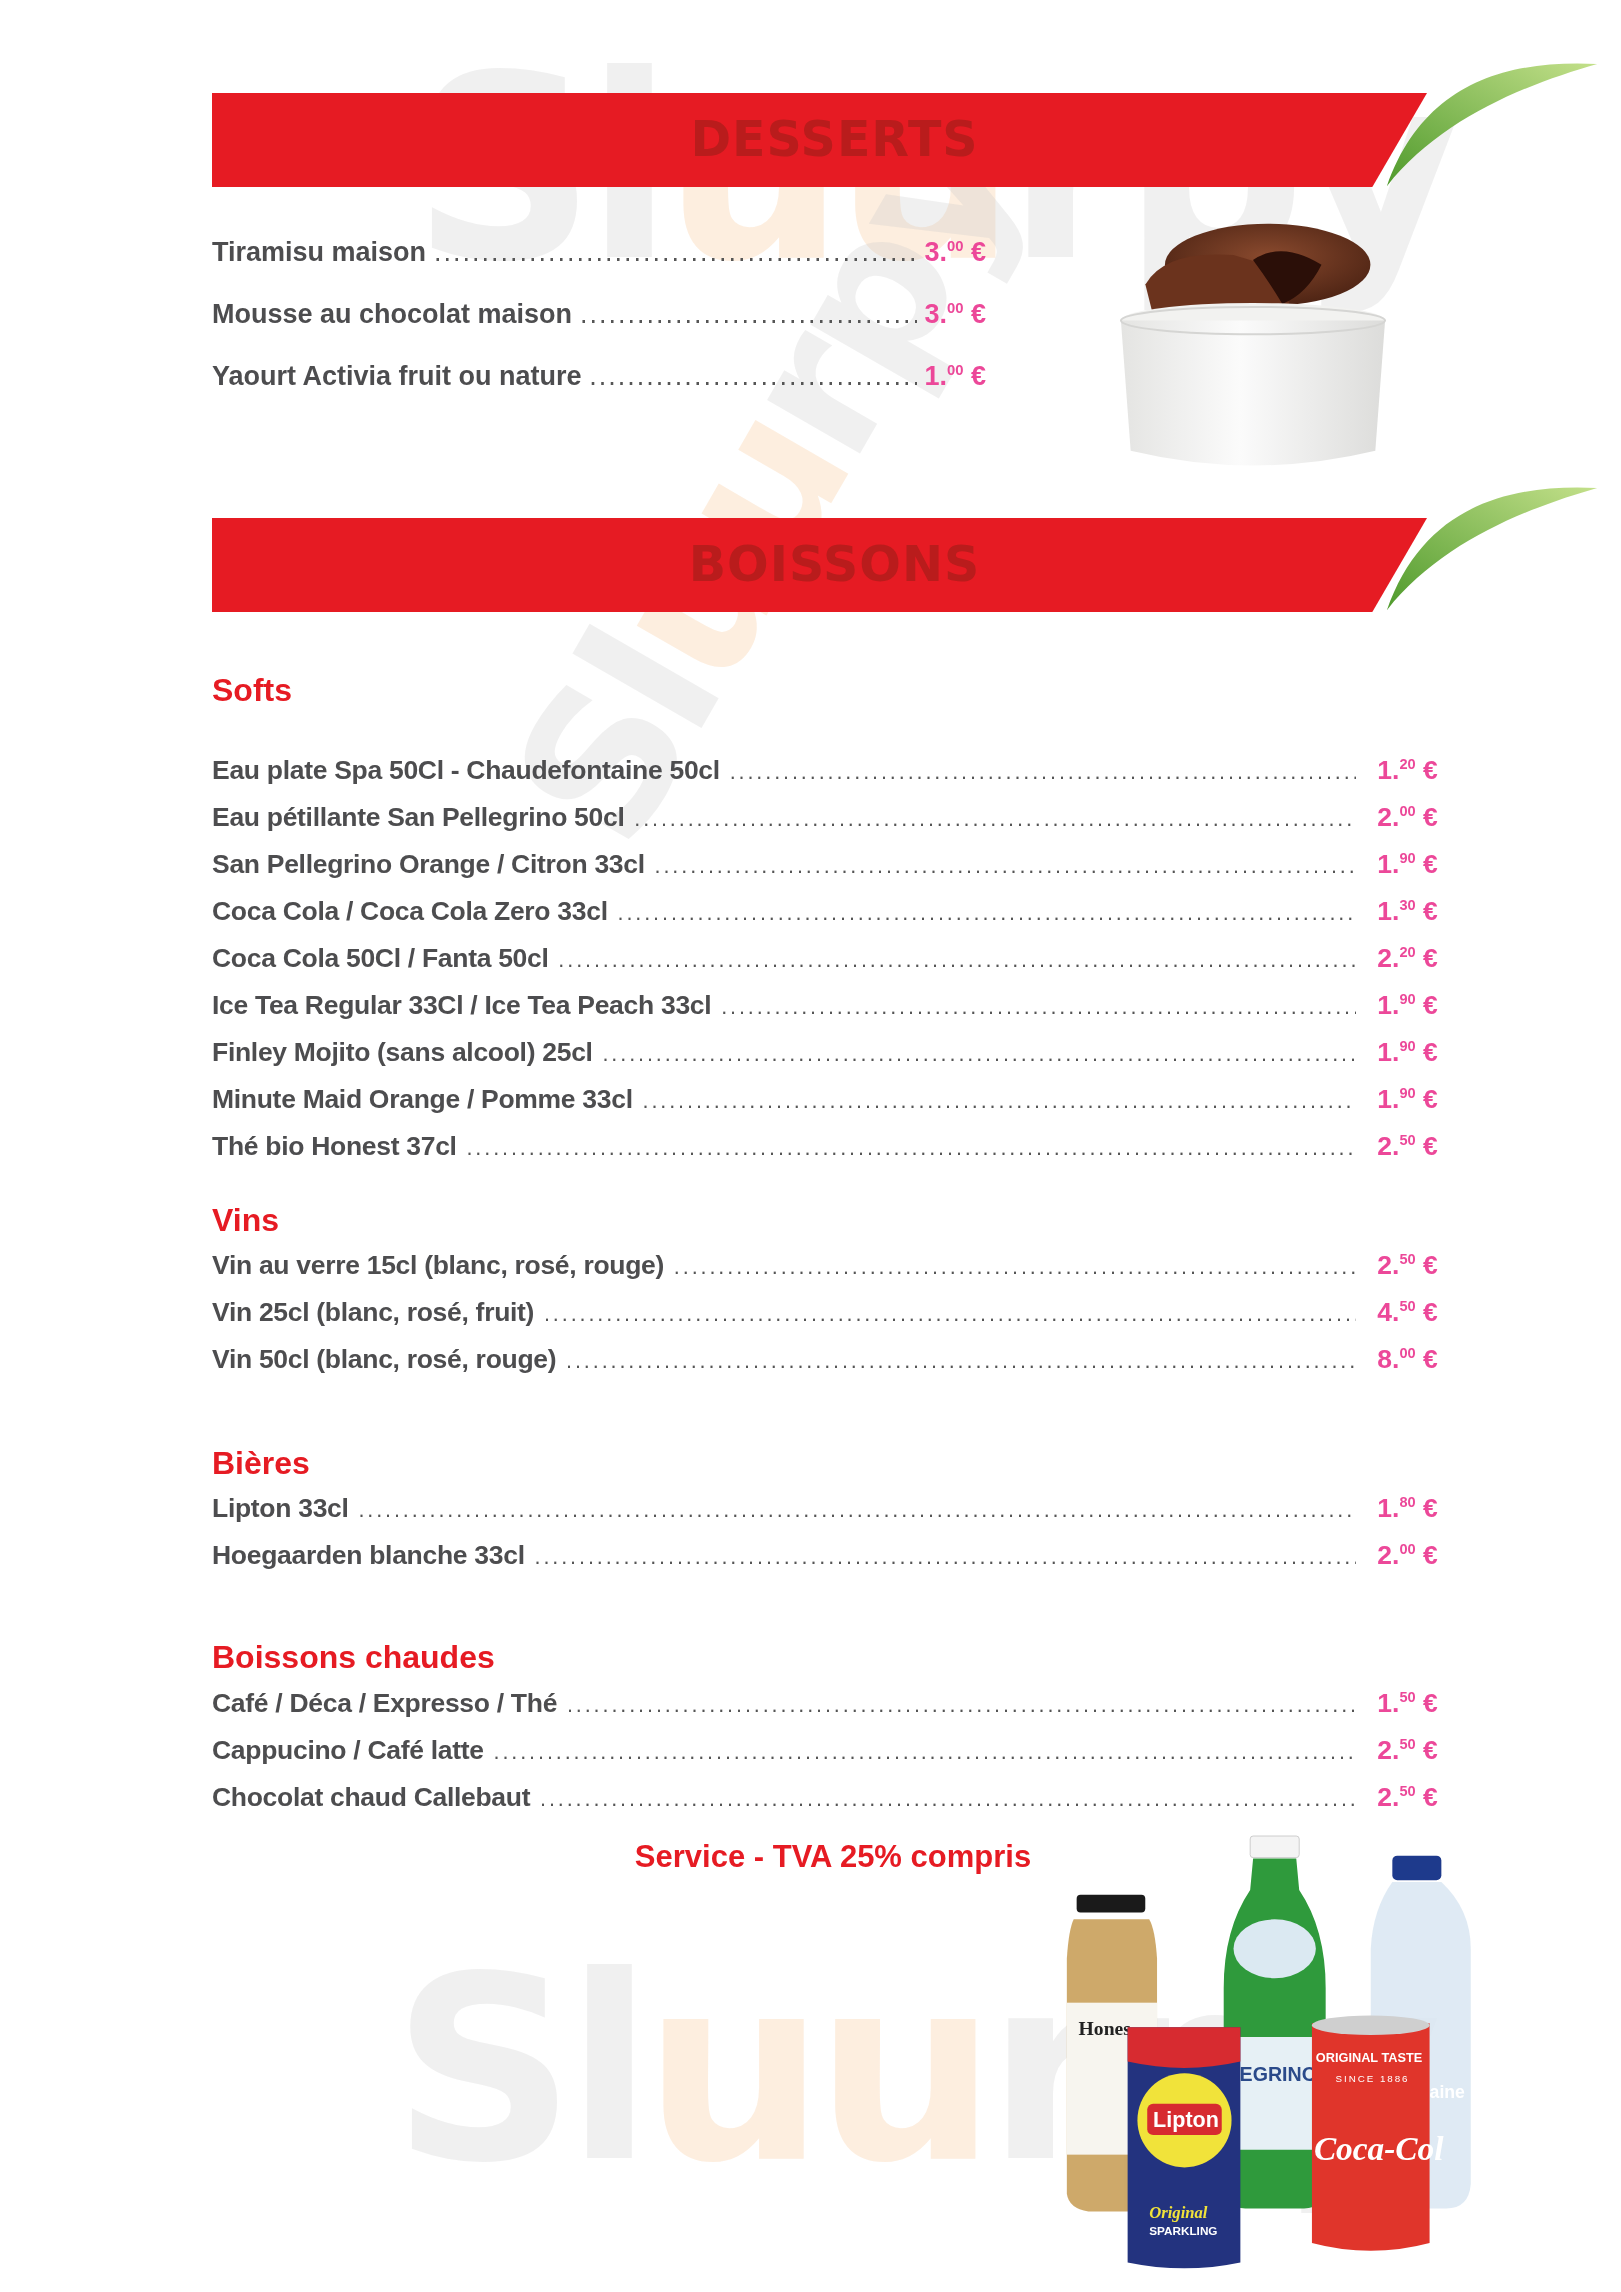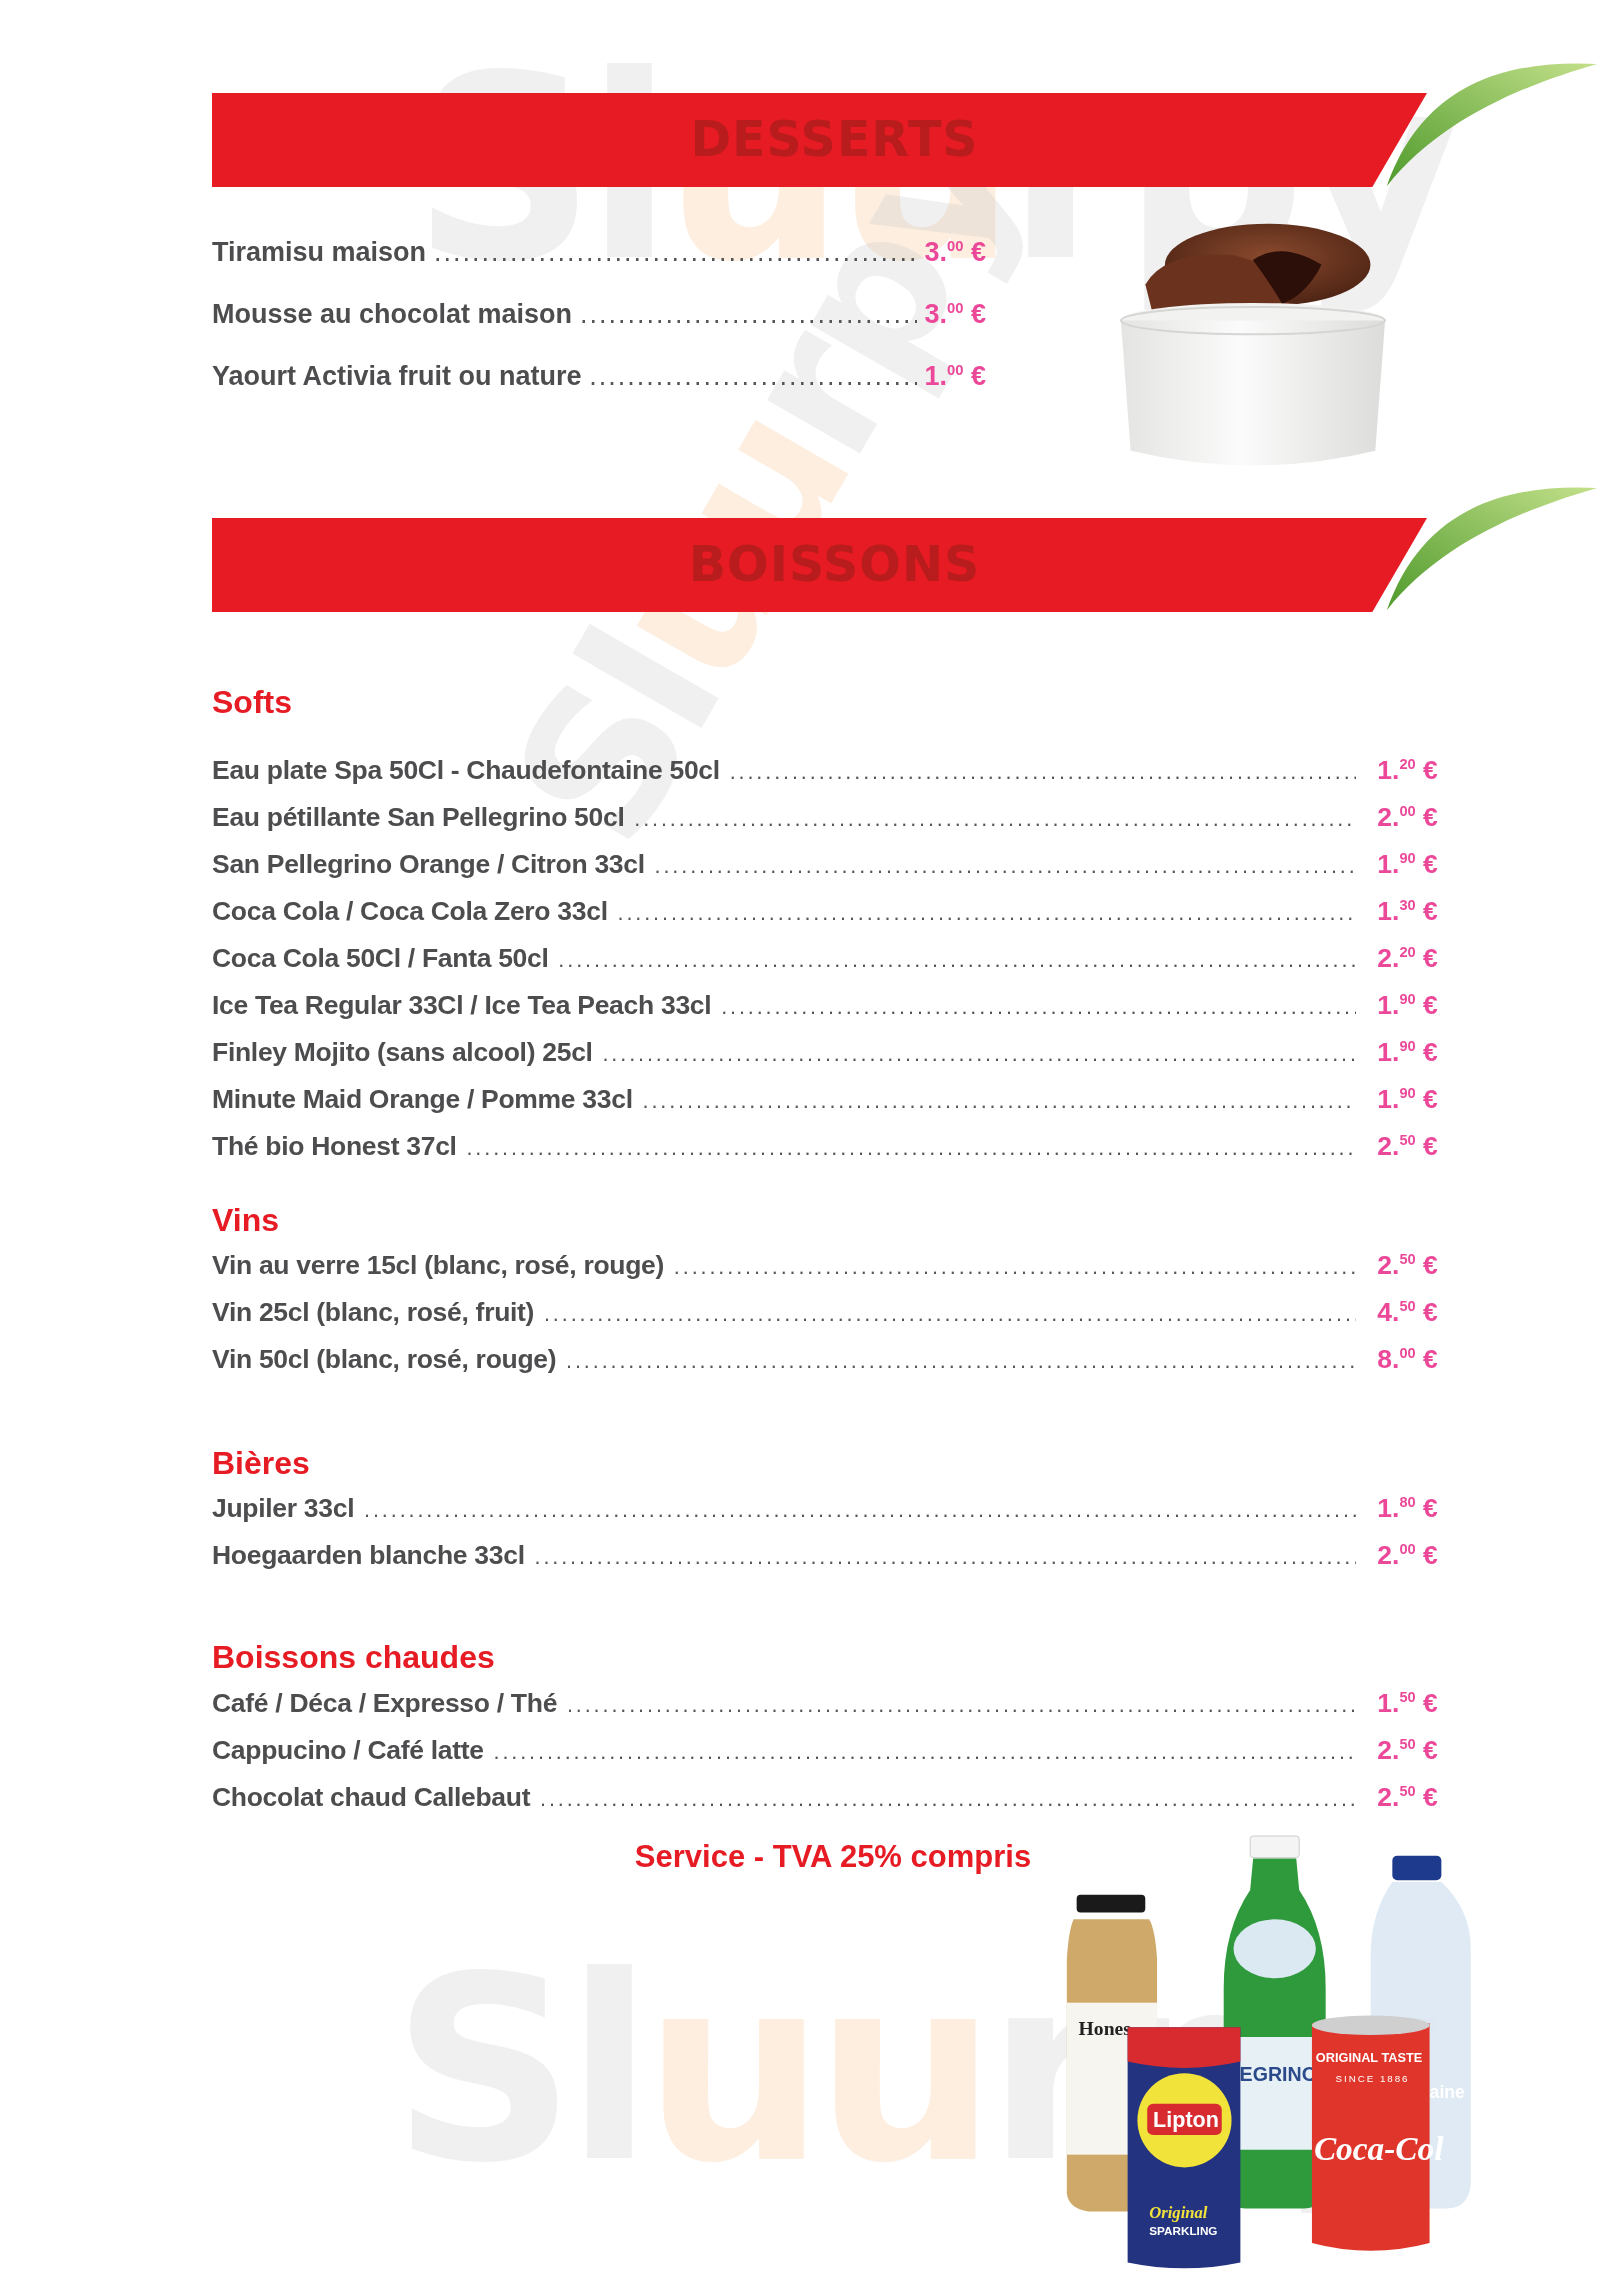--- a/index.html
+++ b/index.html
@@ -105,21 +105,21 @@
 </svg>
 
 <div class="banner" style="top:518px;">
   <div class="bar"></div>
   <div class="title">BOISSONS</div>
 </div>
 <svg class="leaf" style="left:1382px; top:473px;" viewBox="0 0 230 160">
   <path d="M5 140 C 40 40, 120 10, 220 15 C 150 35, 60 70, 5 140 Z" fill="url(#lg1)"></path>
 </svg>
 
-<div class="cat-title" style="top:672px;margin-top:12px;">Softs</div>
+<div class="cat-title" style="top:672px;">Softs</div>
 <div class="blist" style="top:755px;">
   <div class="brow">
       <span class="name">Eau plate Spa 50Cl - Chaudefontaine 50cl</span>
       <span class="dots"></span>
       <span class="price"><span>1.</span><sup>20</sup> <span>€</span></span>
     </div>
   <div class="brow">
       <span class="name">Eau pétillante San Pellegrino 50cl</span>
       <span class="dots"></span>
       <span class="price"><span>2.</span><sup>00</sup> <span>€</span></span>
@@ -176,21 +176,21 @@
   <div class="brow">
       <span class="name">Vin 50cl (blanc, rosé, rouge)</span>
       <span class="dots"></span>
       <span class="price"><span>8.</span><sup>00</sup> <span>€</span></span>
     </div>
 </div>
 
 <div class="cat-title" style="top:1445px;">Bières</div>
 <div class="blist" style="top:1493px;">
   <div class="brow">
-      <span class="name">Jupiler 33cl</span>
+      <span class="name">Lipton 33cl</span>
       <span class="dots"></span>
       <span class="price"><span>1.</span><sup>80</sup> <span>€</span></span>
     </div>
   <div class="brow">
       <span class="name">Hoegaarden blanche 33cl</span>
       <span class="dots"></span>
       <span class="price"><span>2.</span><sup>00</sup> <span>€</span></span>
     </div>
 </div>
 

